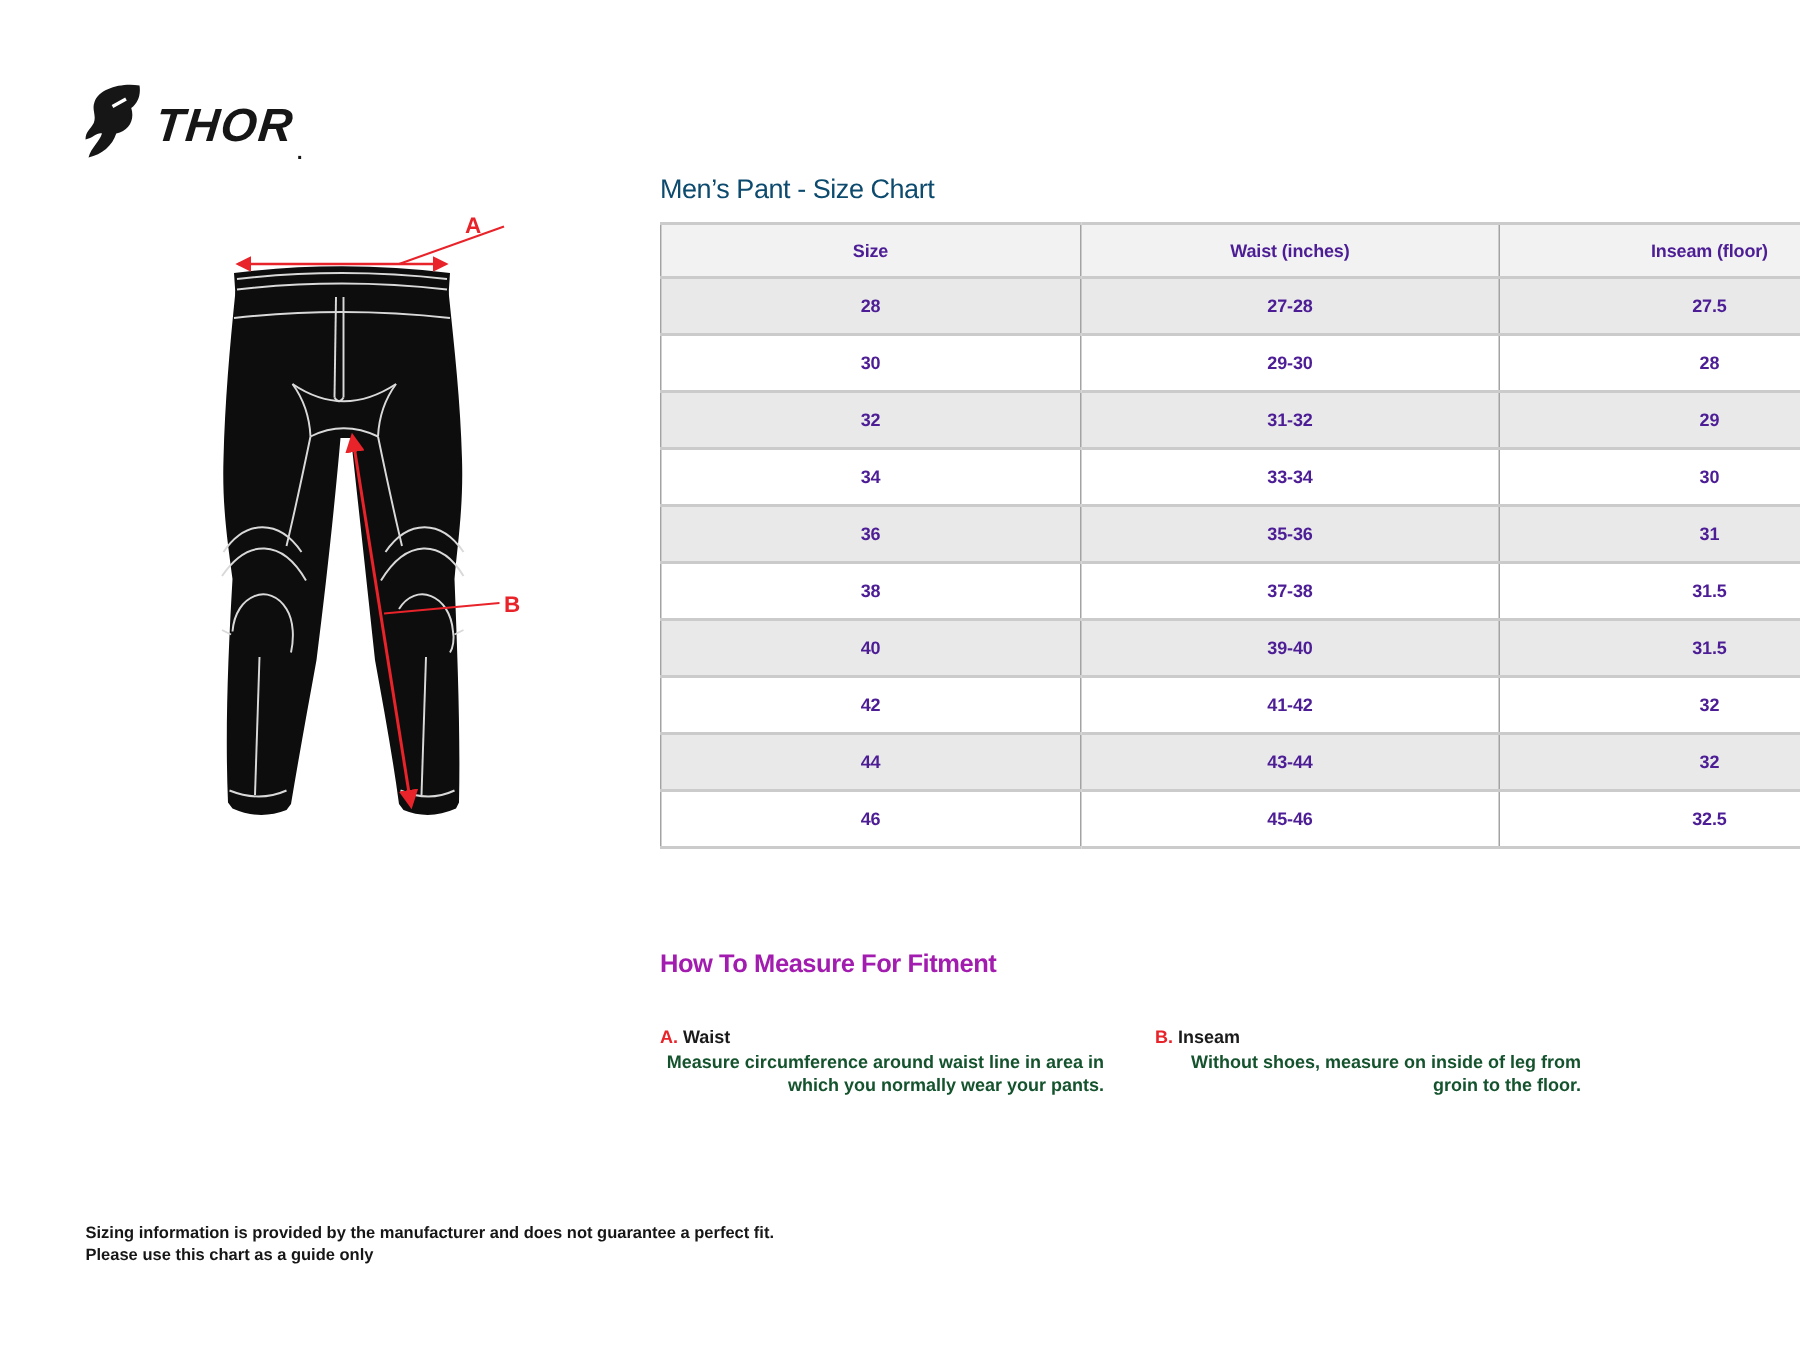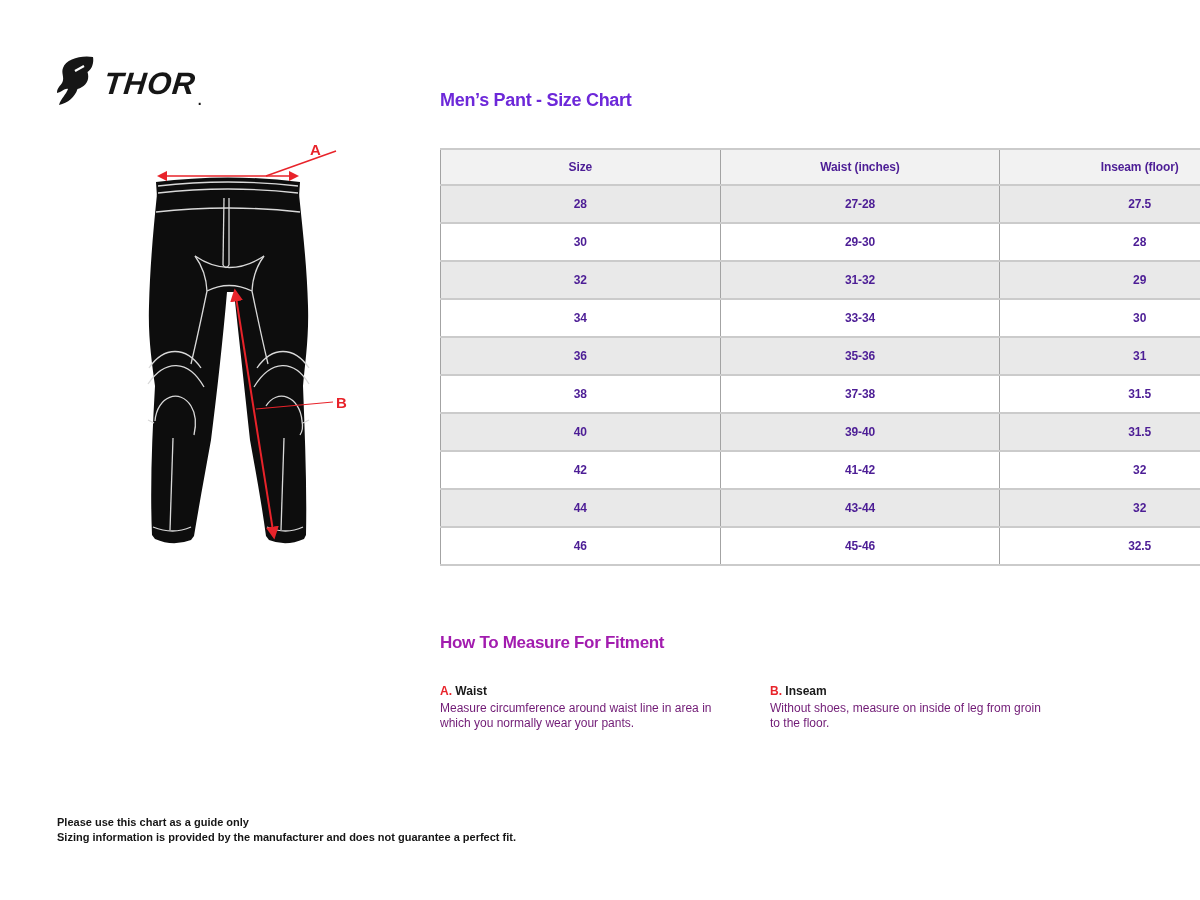--- a/index.html
+++ b/index.html
@@ -26,23 +26,23 @@
   .logo-mark {
     font-size: 14px; font-weight: bold; color: #161616;
     align-self: flex-end; margin-left: -2px; margin-bottom: 2px;
   }
 
   
   .diagram { position: absolute; left: 128px; top: 138px; width: 252px; height: 444px; }
 
   
   .chart-title {
-    position: absolute; left: 440px; top: 90px;
-    font-size: 18px; font-weight: bold; letter-spacing: -0.3px;
-    color: #6d28d9;
+    position: absolute; left: 440px; top: 116px;
+    font-size: 18px; font-weight: normal; letter-spacing: -0.3px;
+    color: #0c4a6e;
   }
   .size-table {
     position: absolute; left: 440px; top: 148px; width: 840px;
     border-collapse: collapse; table-layout: fixed;
     font-size: 12px; font-weight: bold; letter-spacing: -0.1px;
     color: #4c1d95; text-align: center;
   }
   .size-table th, .size-table td {
     border-left: 1px solid #a3a3a3; border-right: 1px solid #a3a3a3;
     border-top: 2px solid #cbcbcb; border-bottom: 2px solid #cbcbcb;
@@ -54,21 +54,21 @@
 
   .measure-heading {
     position: absolute; left: 440px; top: 633px;
     font-size: 17px; font-weight: bold; letter-spacing: -0.3px; color: #a21caf;
   }
   .measure-item { position: absolute; top: 660px; font-size: 12px; line-height: 1.23; }
   .measure-item.item-a { left: 440px; width: 296px; }
   .measure-item.item-b { left: 770px; width: 284px; }
   .measure-item .head { font-weight: bold; margin-bottom: 2px; margin-top: 24px; }
   .measure-item .letter { color: #e8232a; }
-  .measure-item .body-text { font-weight: normal; color: #701a75; }
+  .measure-item .body-text { font-weight: bold; color: #14532d; text-align: right; }
 
   
   .footer {
     position: absolute; left: 57px; top: 815px;
     font-size: 11px; font-weight: bold; line-height: 1.33; color: #161616;
   }
 </style>
 </head>
 <body>
 
@@ -238,15 +238,15 @@
 
 <div class="measure-item item-b">
   <div class="head">
     <span class="letter">B.</span>
     <span>Inseam</span>
   </div>
   <div class="body-text">Without shoes, measure on inside of leg from groin to the floor.</div>
 </div>
 
 <div class="footer">
+  <div>Sizing information is provided by the manufacturer and does not guarantee a perfect fit.</div>
   <div>Please use this chart as a guide only</div>
-  <div>Sizing information is provided by the manufacturer and does not guarantee a perfect fit.</div>
 </div>
 
 </body></html>

